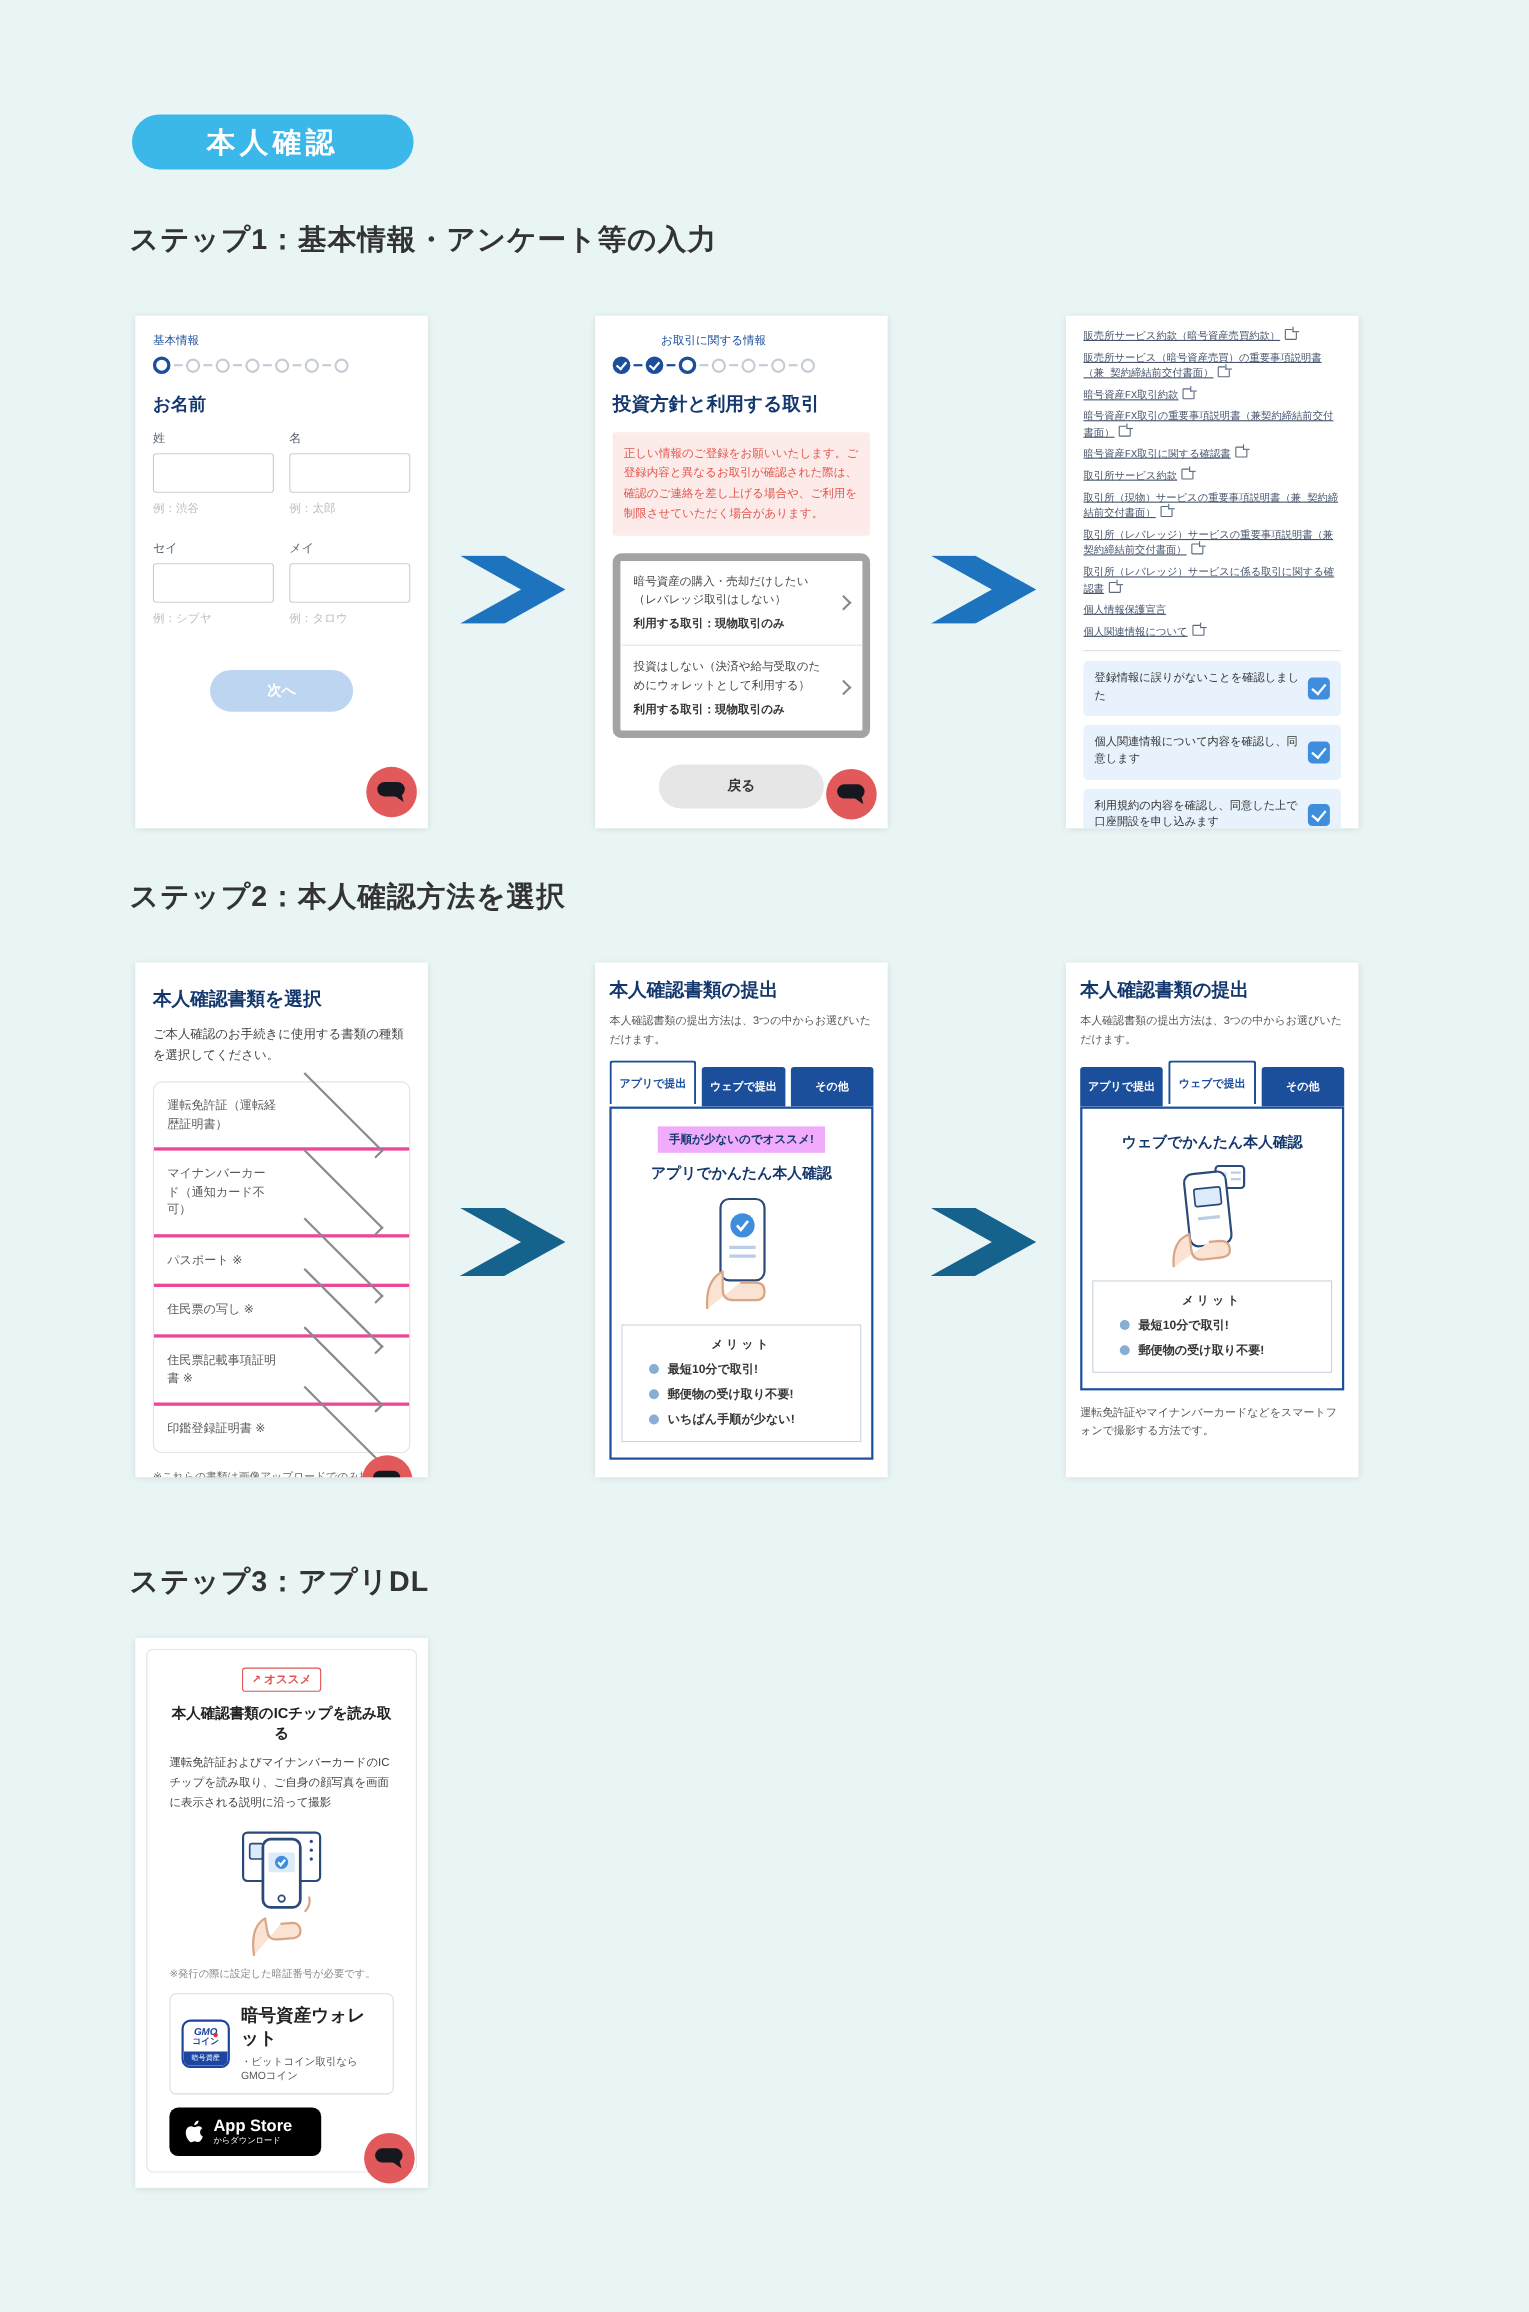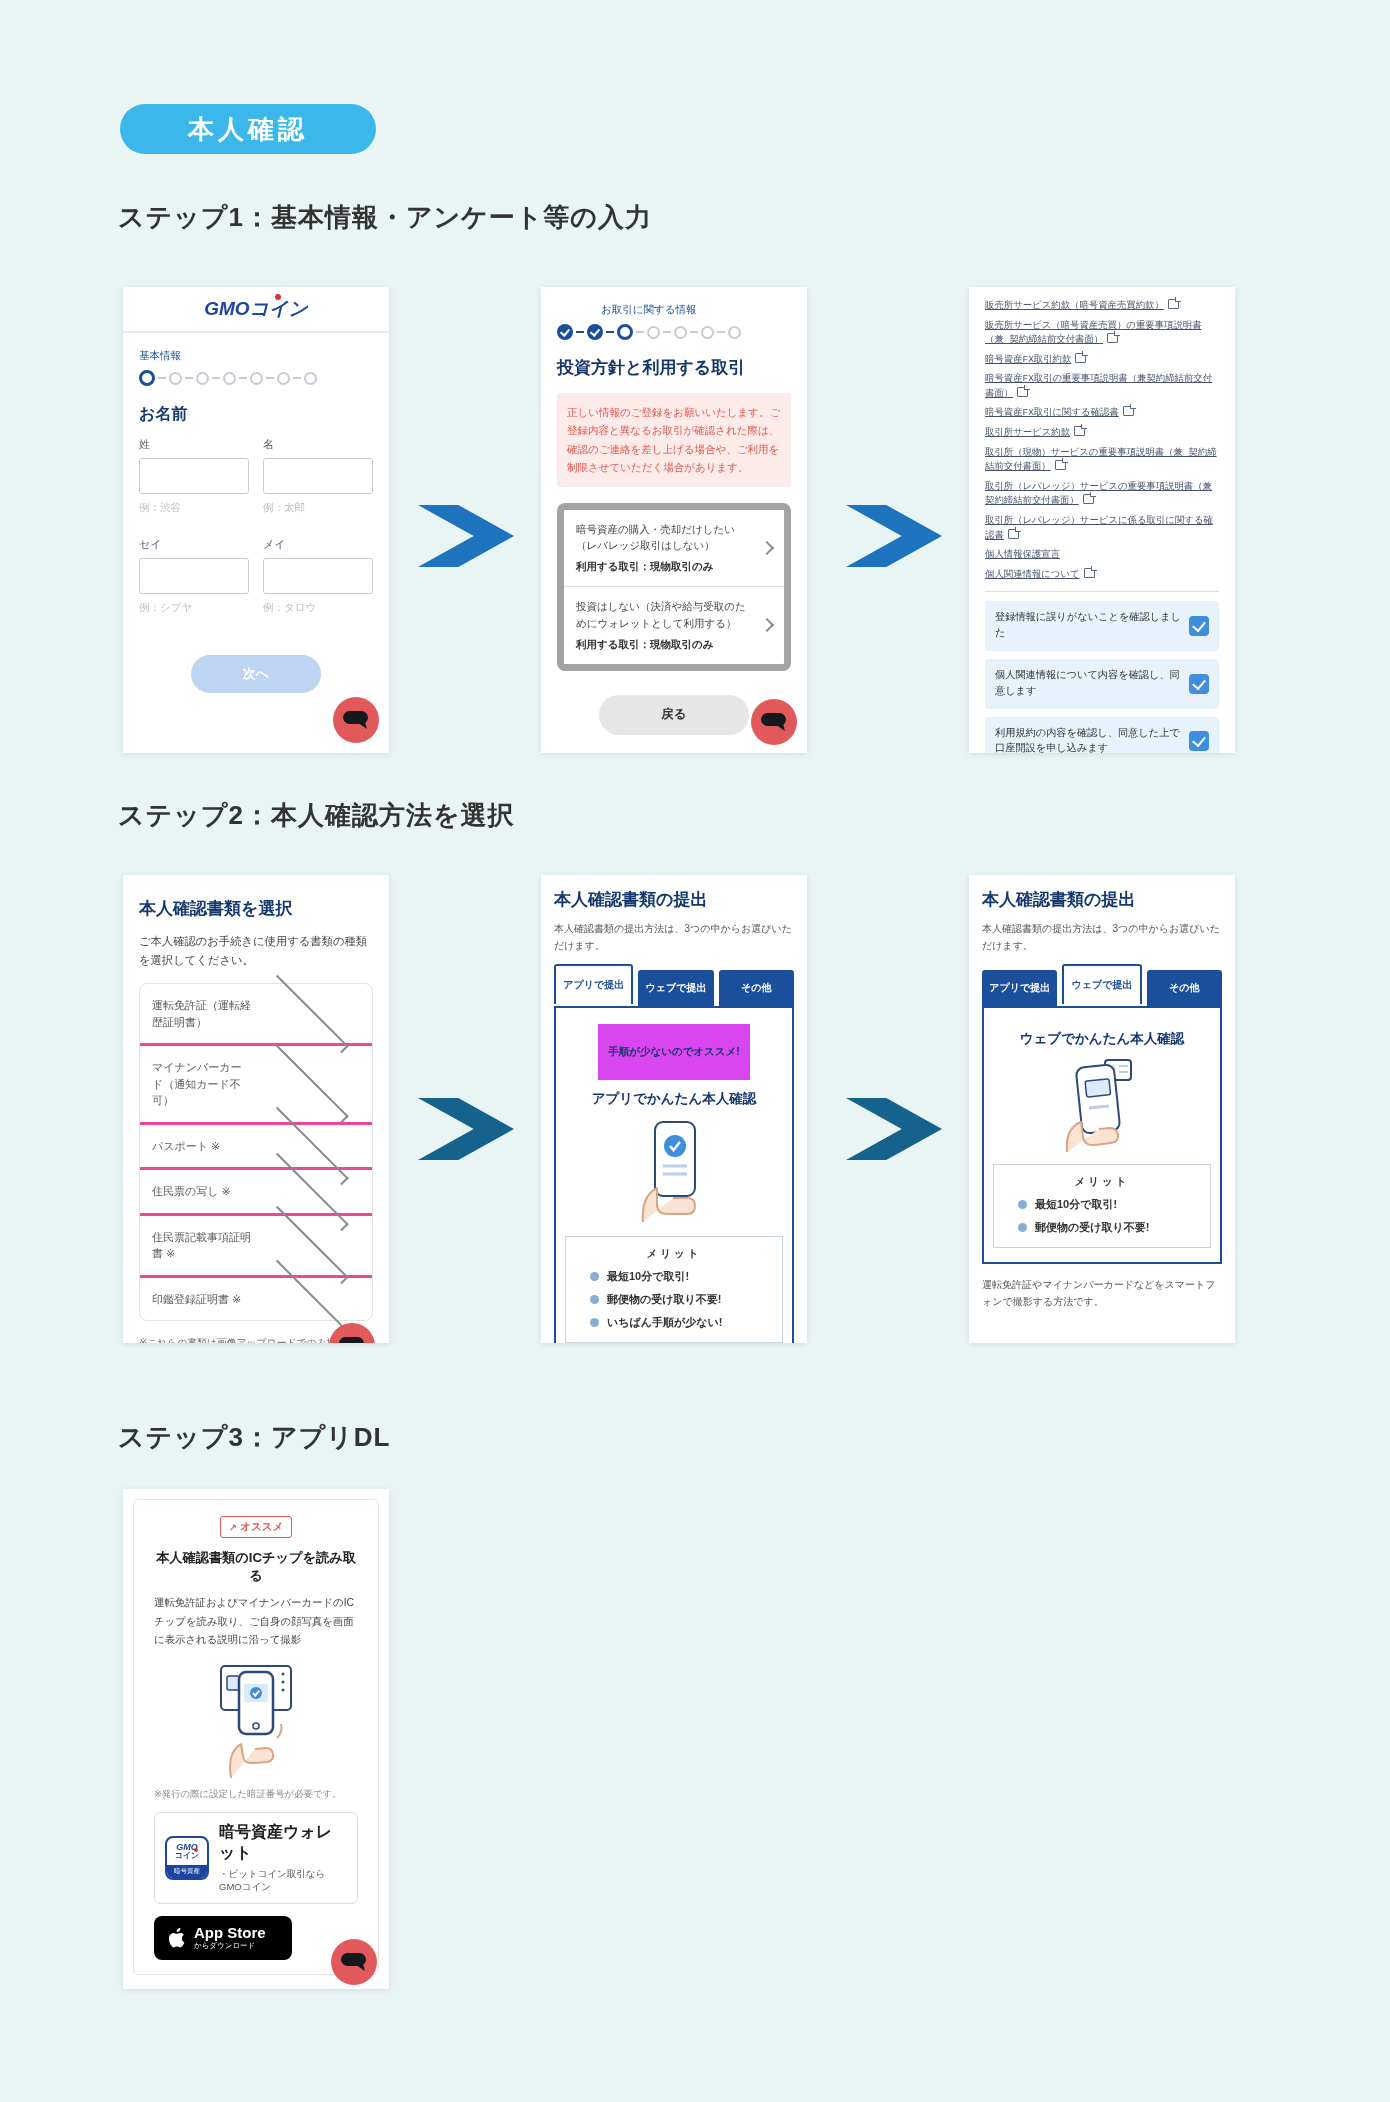--- a/index.html
+++ b/index.html
@@ -109,22 +109,22 @@
   
   .p56-body{padding:13px 13px;}
   .p56-title{font-size:17px;font-weight:bold;}
   .p56-desc{font-size:10px;color:#555;line-height:1.7;margin-top:9px;}
   .tabs{display:flex;gap:5px;margin-top:10px;position:relative;z-index:2;}
   .tab{flex:1;display:flex;align-items:center;justify-content:center;font-size:10px;font-weight:bold;}
   .tab.off{background:#1b4e9b;color:#fff;border-radius:3px 3px 0 0;height:36px;margin-top:6px;}
   .tab.on{background:#fff;color:#1b4e9b;border:2px solid #1b4e9b;border-bottom:none;
     border-radius:3px 3px 0 0;height:40px;margin-bottom:-2px;box-sizing:border-box;}
   .panel{border:2px solid #1b4e9b;background:#fff;padding:12px 9px 14px;position:relative;z-index:1;}
-  .y-badge{margin:4px auto 0;width:max-content;background:#d946ef;color:#14386e;
-    font-size:10.5px;font-weight:bold;padding:21px 10px;}
+  .y-badge{margin:4px auto 0;width:max-content;background:#f0abfc;color:#14386e;
+    font-size:10.5px;font-weight:bold;padding:5px 10px;}
   .panel-title{text-align:center;font-size:13.5px;font-weight:bold;margin-top:10px;}
   .illus{display:block;margin:10px auto 0;}
   .merit{border:1px solid #c9d4de;margin-top:10px;padding:10px 8px 12px;}
   .merit-title{text-align:center;font-size:10.5px;font-weight:bold;color:#333;letter-spacing:3px;}
   .m-item{display:flex;align-items:center;gap:8px;margin-top:8px;padding-left:16px;}
   .mdot{width:9px;height:9px;border-radius:50%;background:#87aed3;flex:none;}
   .m-text{font-size:11px;font-weight:bold;color:#333;}
   .p6-footer{font-size:10px;color:#555;line-height:1.7;margin-top:12px;}
 
   
@@ -163,23 +163,20 @@
   <div class="step-title" id="t1">ステップ1：基本情報・アンケート等の入力</div>
   <div class="step-title" id="t2">ステップ2：本人確認方法を選択</div>
   <div class="step-title" id="t3">ステップ3：アプリDL</div>
 
   <div class="arrow r1" id="a1"></div>
   <div class="arrow r1" id="a2"></div>
   <div class="arrow r2" id="a3"></div>
   <div class="arrow r2" id="a4"></div>
 
   <div class="phone ph-r1" id="p1">
-    <div class="p1-header">
-      <div class="gmo-logo"><span>GMOコイン</span><i></i></div>
-    </div>
     <div class="p1-body">
       <div class="prog-label">基本情報</div>
       <div class="dots">
         <span class="dot current"></span>
           <span class="dash"></span>
         <span class="dot"></span>
           <span class="dash"></span>
         <span class="dot"></span>
           <span class="dash"></span>
         <span class="dot"></span>

